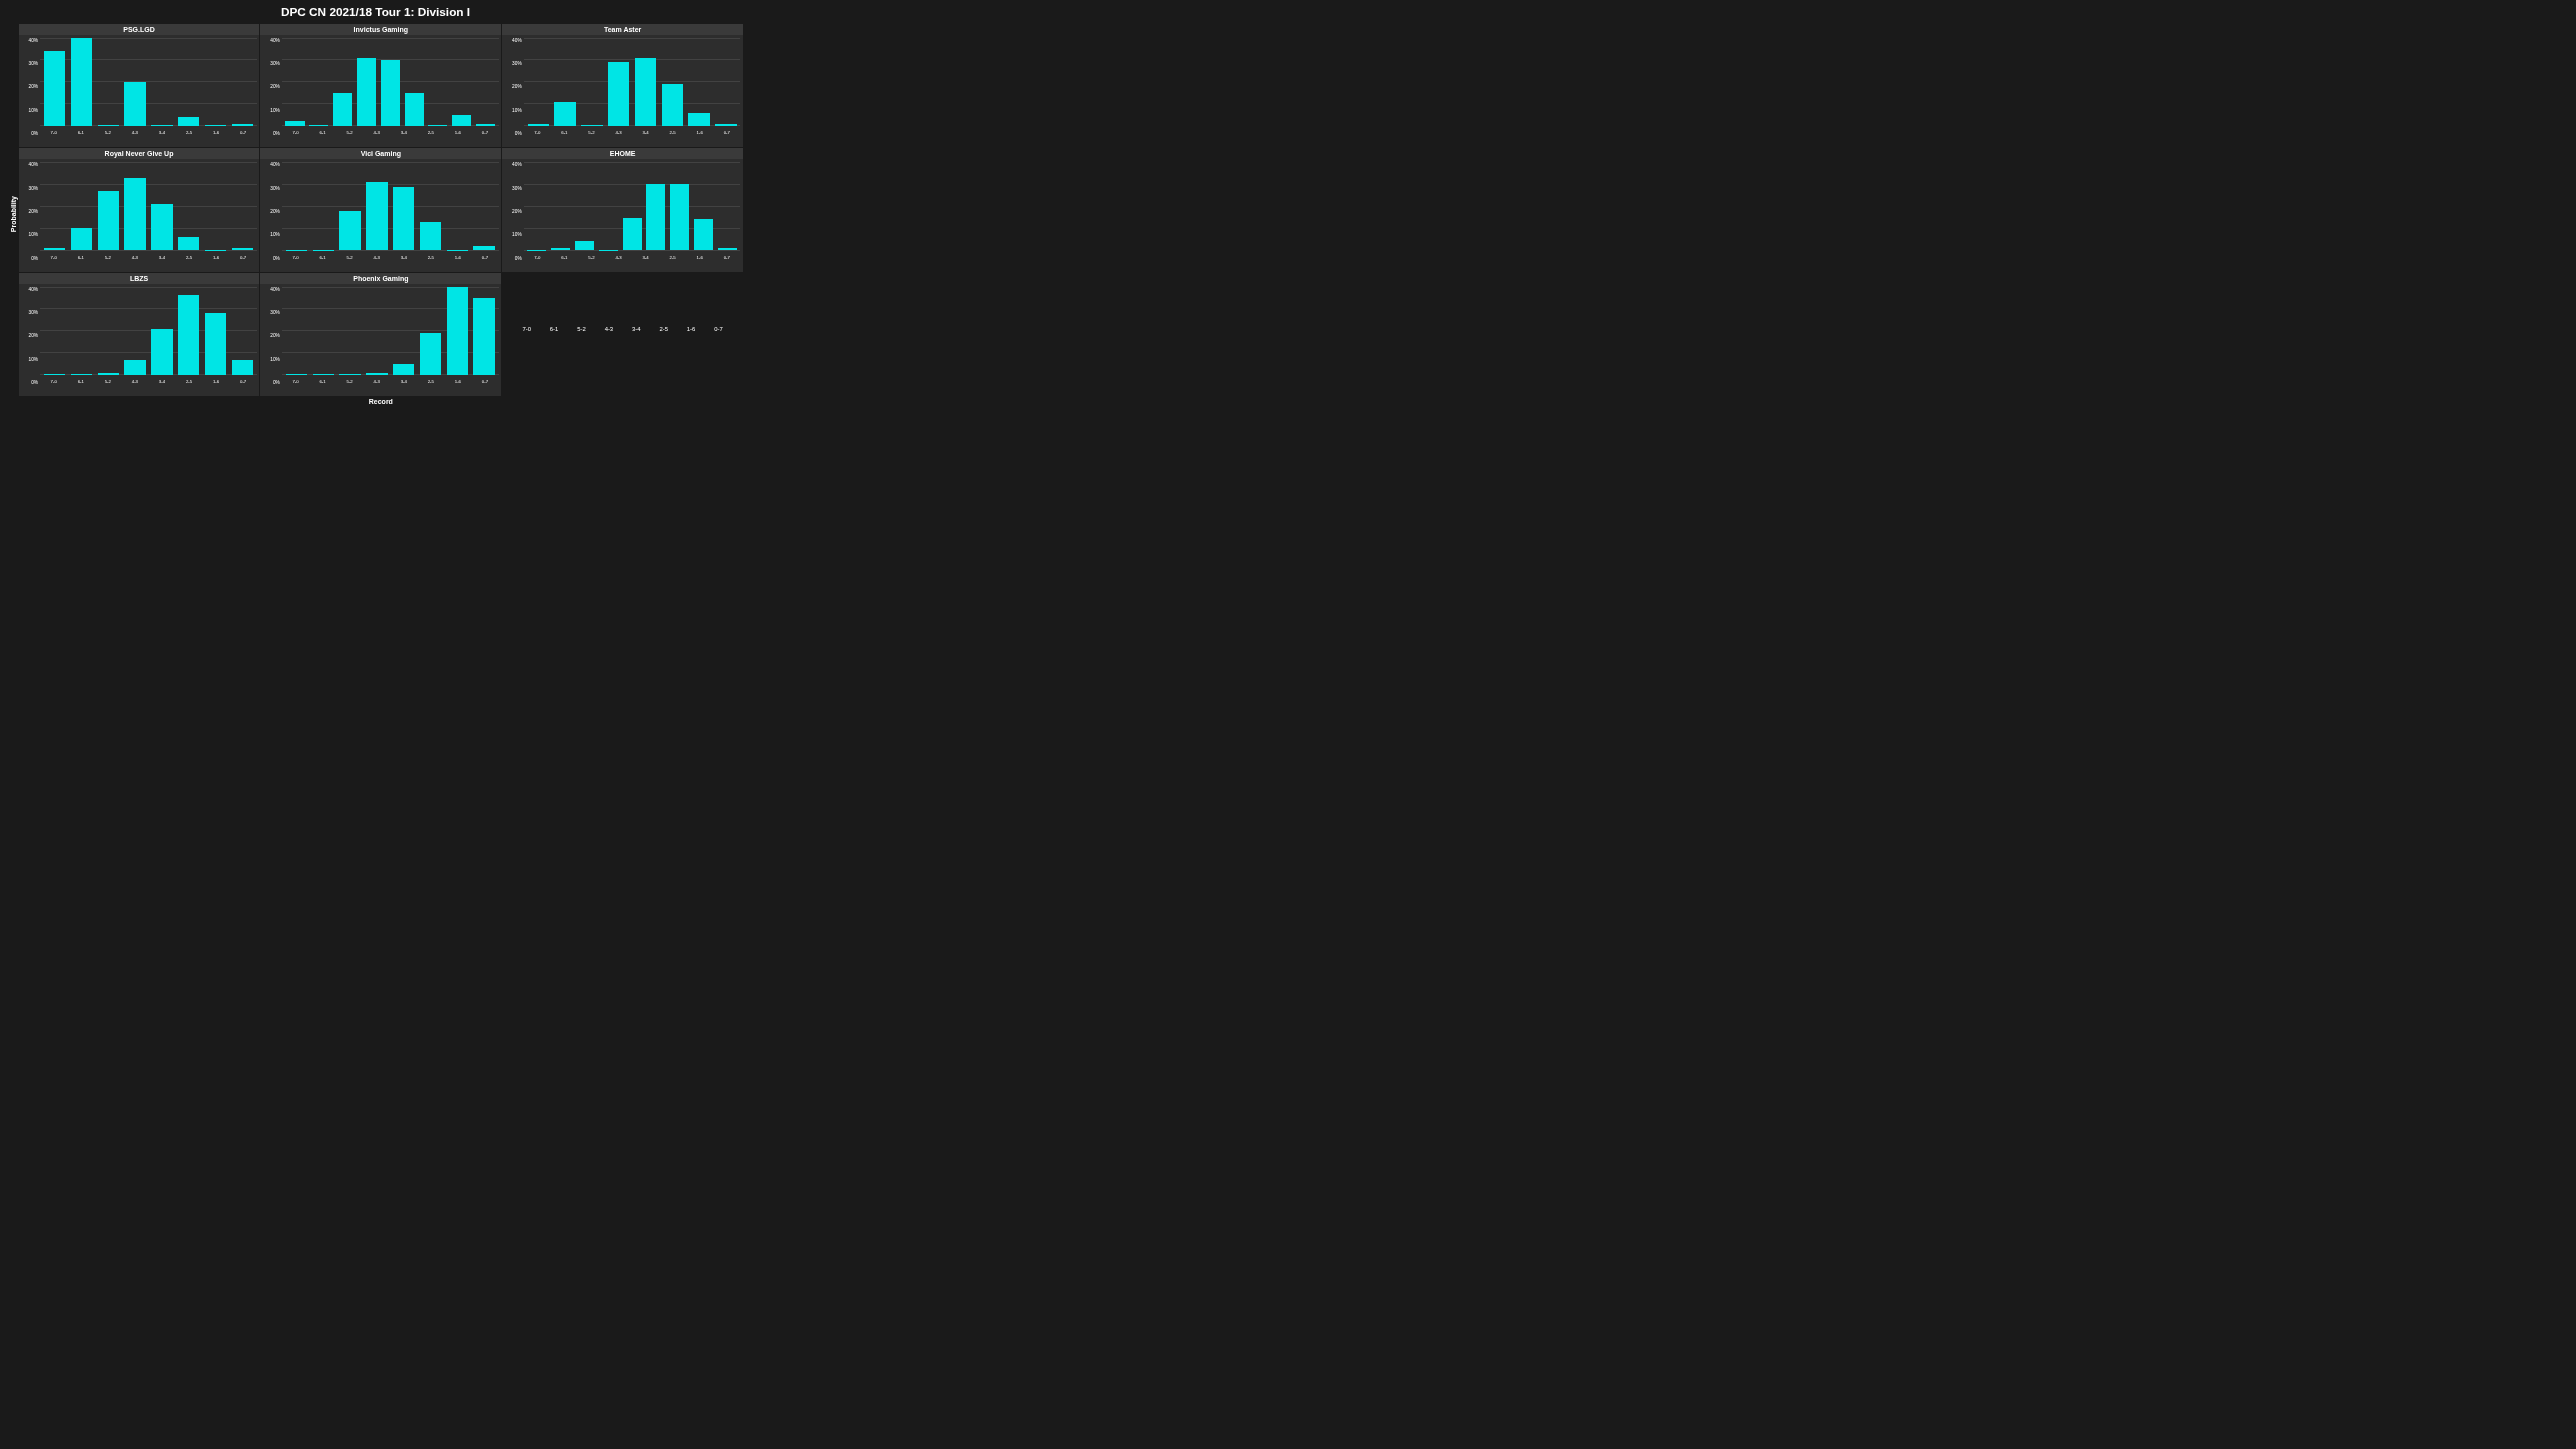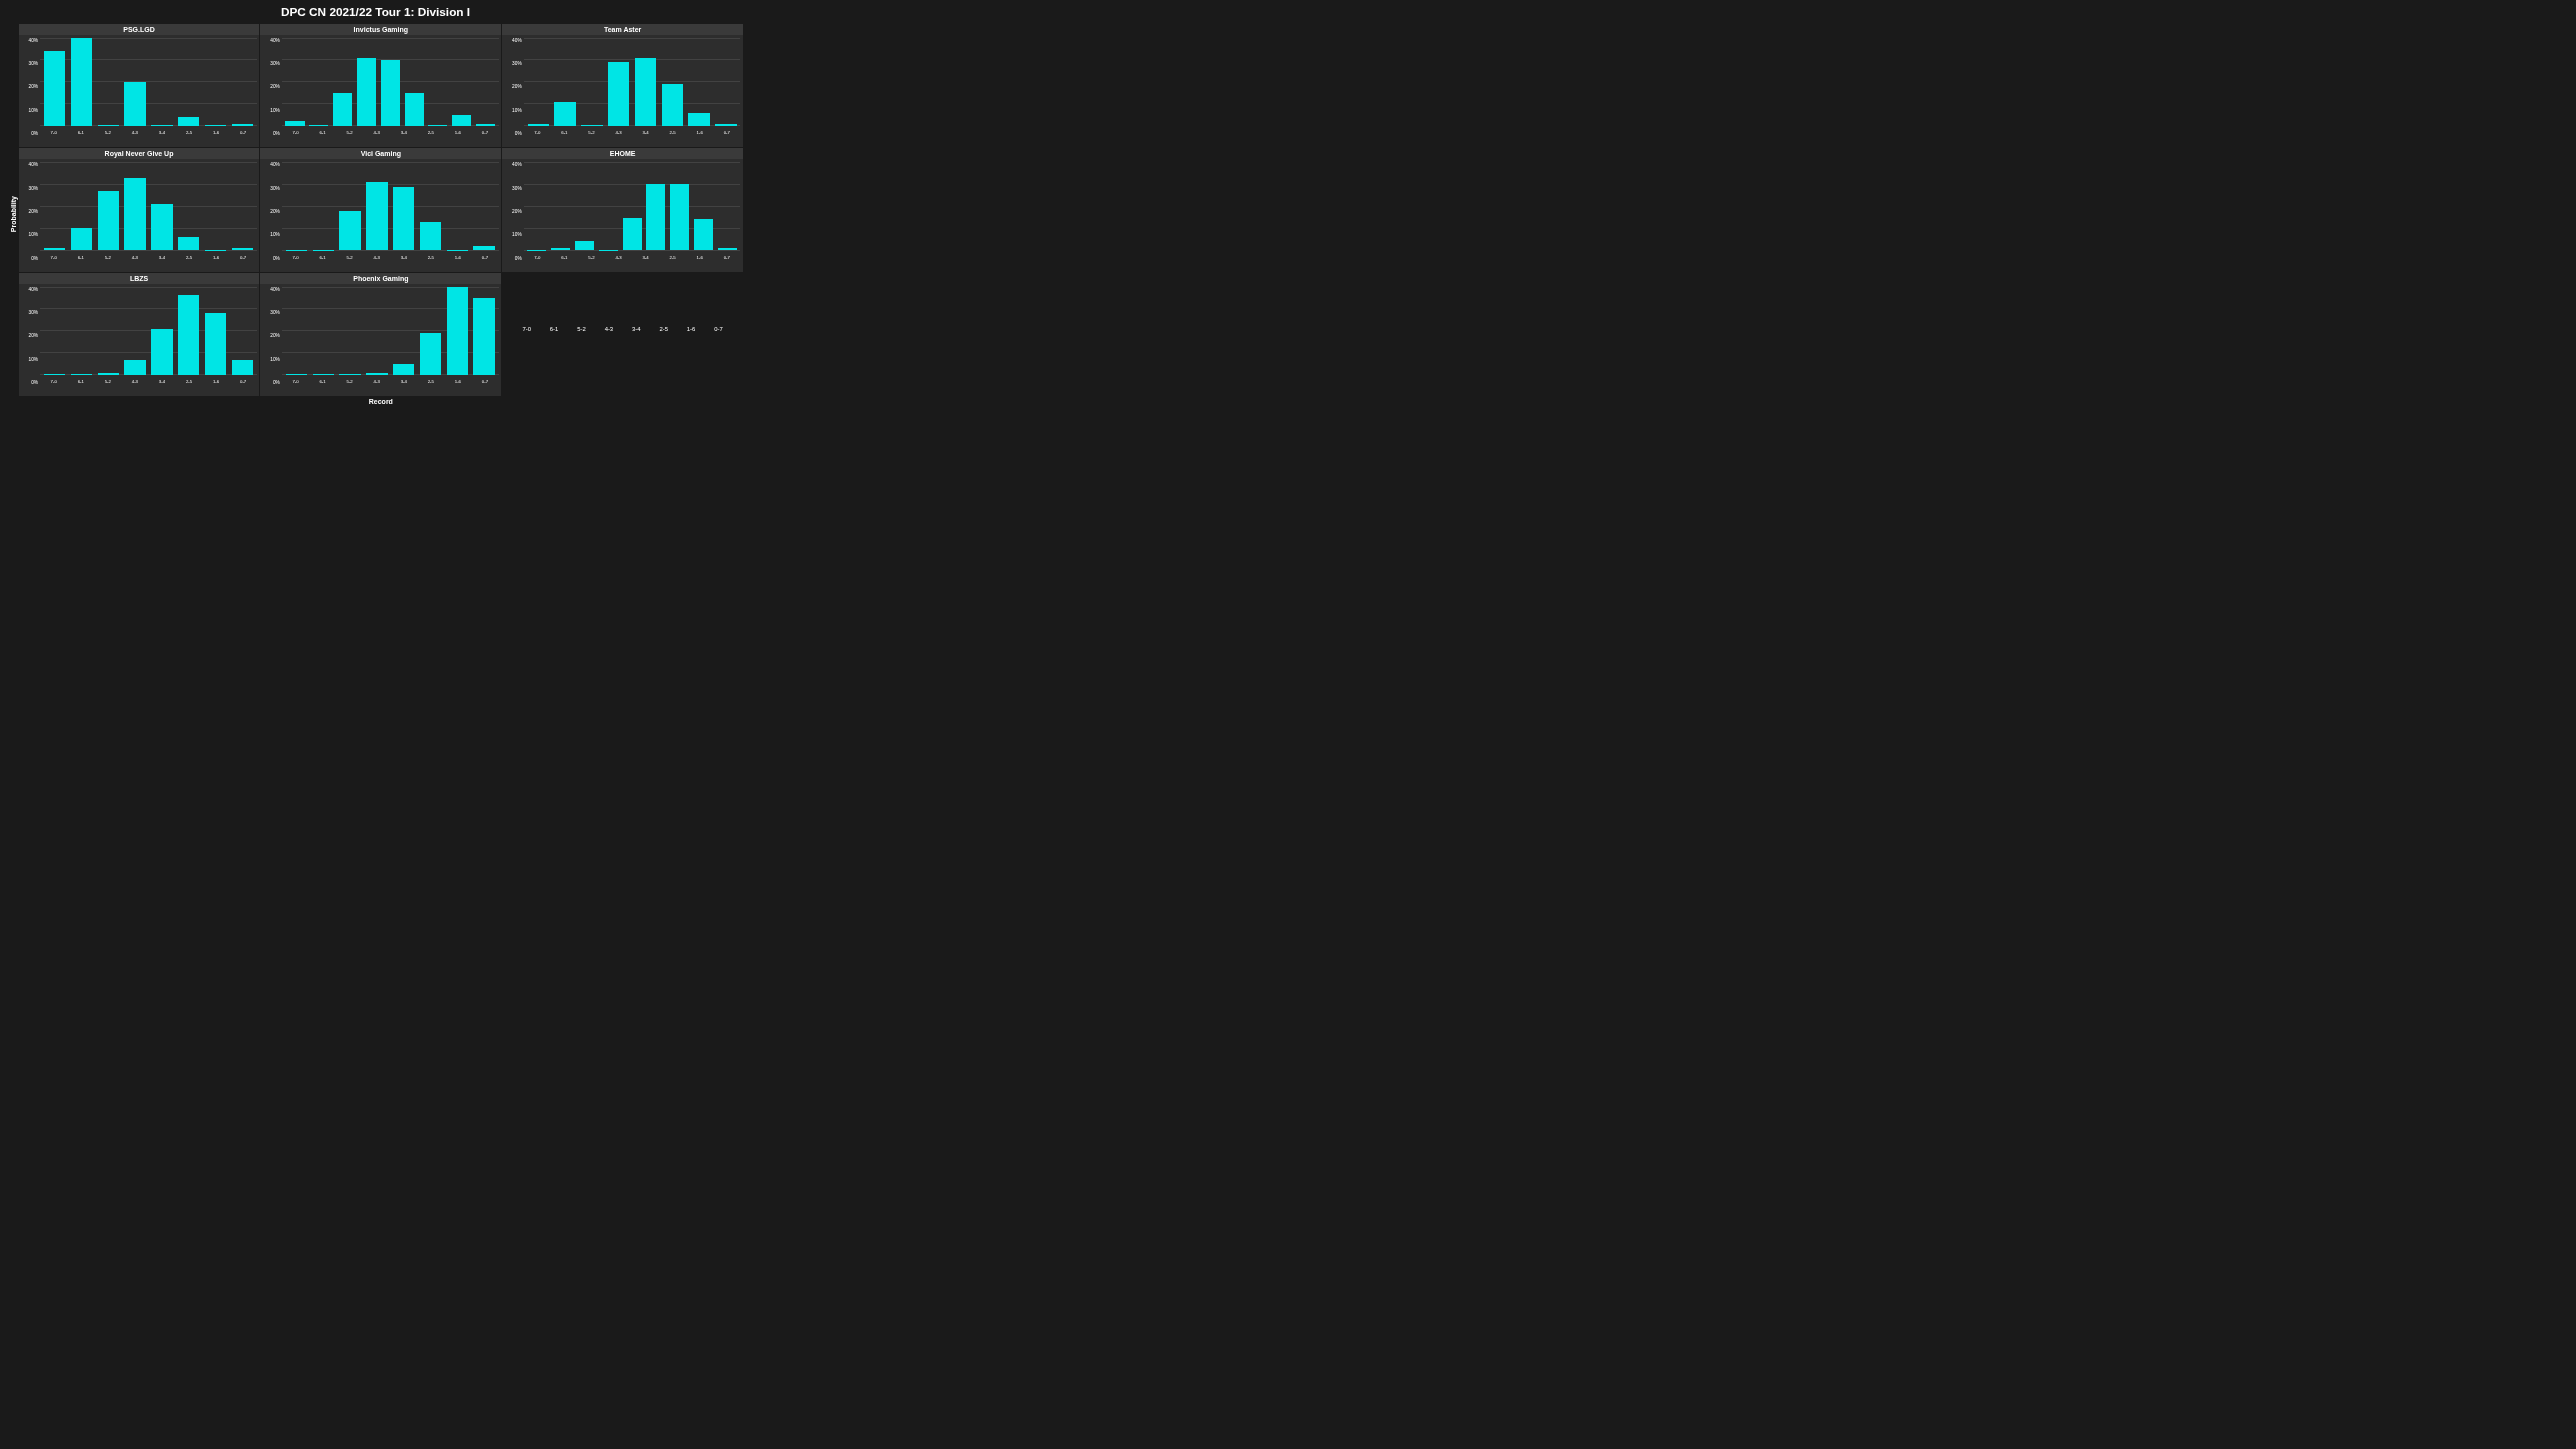--- a/index.html
+++ b/index.html
@@ -152,21 +152,21 @@
       color: #fff;
       font-size: 7px;
       font-weight: bold;
       margin-top: 1.6px;
     }
   </style>
 </head>
 <body>
 
 <div class="main-container">
-  <div class="chart-title">DPC CN 2021/22 Tour 1: Division I</div>
+  <div class="chart-title">DPC CN 2021/18 Tour 1: Division I</div>
 
   <div class="outer-wrapper">
     <div class="y-axis-global">
       <div class="global-y-label">Probability</div>
     </div>
 
     <div style="flex:1; display:flex; flex-direction:column;">
       <div class="grid-container">
 
         <div class="chart-cell">

